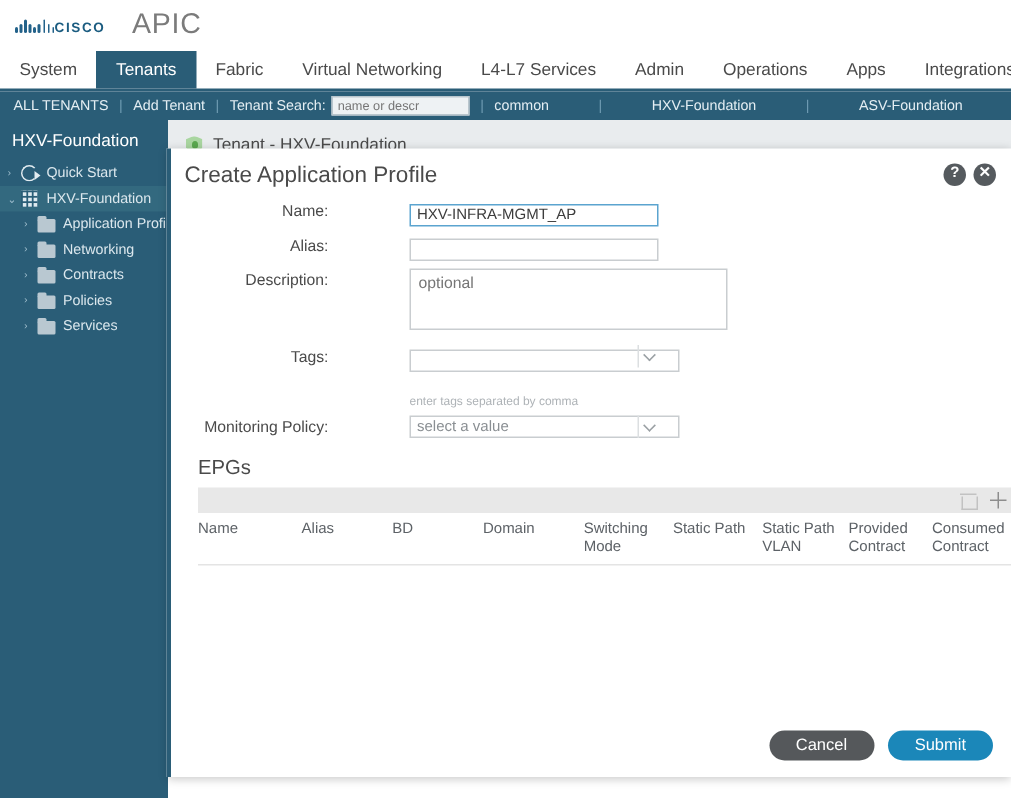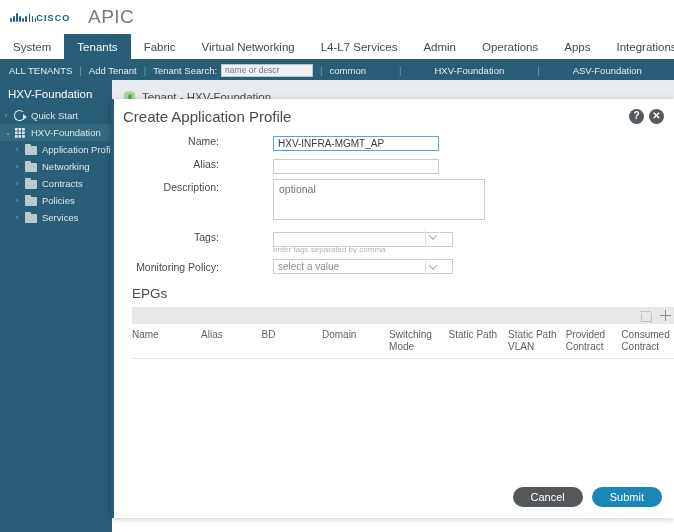--- a/index.html
+++ b/index.html
@@ -129,21 +129,21 @@
   .selwrap { position:relative; width:166px; height:15px; }
   .selbox {
     width:180px; height:15px; border:1px solid #c9cdd0; background:#fff;
     font-size:10px; color:#8a8f93; padding:0 16px 0 4px; line-height:13px;
   }
   .chev {
     position:absolute; right:0; top:0; width:14px; height:15px;
     border-left:1px solid #dcdfe1; display:flex; align-items:center; justify-content:center;
   }
   .chev:after { content:''; width:5px; height:5px; border-right:1.2px solid #9aa0a4; border-bottom:1.2px solid #9aa0a4; transform:rotate(45deg) translate(-1px,-1px); }
-  .hint { font-size:8px; color:#aeb3b7; margin-top:1px; }
+  .hint { font-size:8px; color:#aeb3b7; margin-top:18px; }
 
   
   .epg-title { font-size:13.5px; color:#4a4a4a; margin:12px 0 6px 9px; }
   .epg-toolbar {
     height:17px; background:#e8e8e8; display:flex; align-items:center;
     justify-content:flex-end; padding-right:6px; gap:10px;
     margin:0 0 0 9px; width:545px;
   }
   .ic-trash { width:9px; height:10px; position:relative; cursor:pointer; }
   .ic-trash:before { content:''; position:absolute; left:0; top:2px; width:9px; height:8px; border:1px solid #c2c2c2; border-top:none; }

